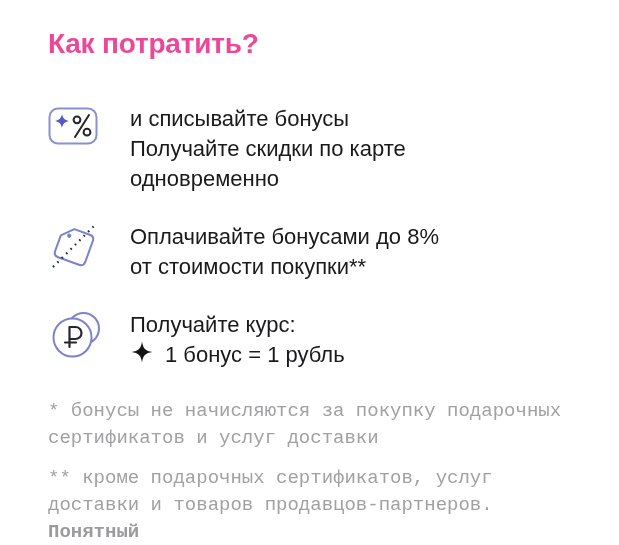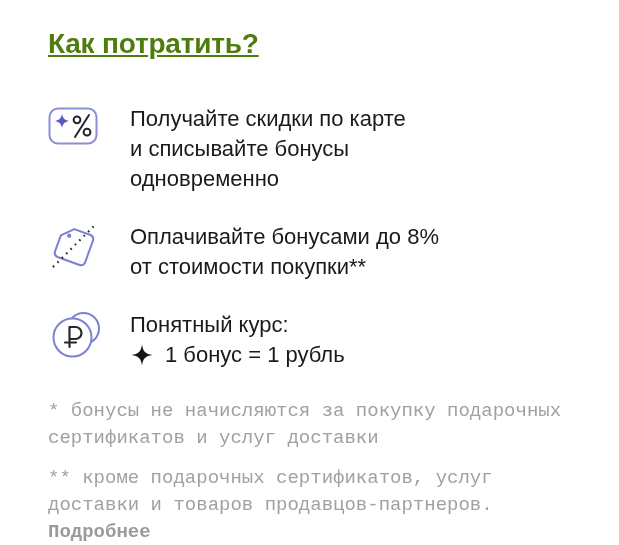--- a/index.html
+++ b/index.html
@@ -3,28 +3,28 @@
 <meta charset="utf-8">
 <style>
   html, body { margin: 0; padding: 0; background: #ffffff; }
   body {
     width: 619px; height: 545px; overflow: hidden;
     font-family: "Liberation Sans", "DejaVu Sans", sans-serif;
     -webkit-font-smoothing: antialiased;
   }
   .section { padding: 27px 40px 0 48px; box-sizing: border-box; width: 619px; }
   .title {
-    font-size: 28px; font-weight: 700; color: #4d7c0f;
-    letter-spacing: -0.2px; line-height: 33px; margin: 0 0 44px 0; text-decoration: underline;
+    font-size: 28px; font-weight: 700; color: #ec4899;
+    letter-spacing: -0.2px; line-height: 33px; margin: 0 0 44px 0;
   }
   .benefit-row { display: flex; align-items: flex-start; margin-bottom: 28px; }
   .icon-cell { width: 52px; flex: 0 0 52px; margin-right: 30px; }
   .benefit-text { font-size: 22px; line-height: 30px; color: #1a1a1c; }
   .benefit-line { white-space: nowrap; }
-  .inline-row { display: flex; align-items: center; }
+  .inline-row { display: flex; }
   .sparkle-black { margin-right: 11px; flex: 0 0 auto; }
   .footnotes { margin-top: 27px; max-width: 535px; font-family: Liberation Mono, monospace; }
   .footnote {
     font-size: 19px; line-height: 27px; color: #a1a1a4; margin: 0 0 13px 0;
   }
   .more-link { font-weight: 700; color: #9b9b9e; cursor: pointer; }
   svg { display: block; }
   .icon-card { margin-top: 3px; }
   .icon-tag { margin-top: -2px; }
   .icon-coins { margin-top: -3px; }
@@ -40,22 +40,22 @@
     <div class="icon-cell">
       <svg class="icon-card" width="50" height="38" viewBox="0 0 50 38">
         <rect x="1.5" y="1.5" width="47" height="35" rx="8.5" fill="none" stroke="#8a8fd6" stroke-width="2"></rect>
         <path d="M14 7 C14.9 11.3 16.6 13 20.8 14 C16.6 15 14.9 16.7 14 21 C13.1 16.7 11.4 15 7.2 14 C11.4 13 13.1 11.3 14 7 Z" fill="#545ac8"></path>
         <circle cx="29" cy="12.8" r="3.4" fill="none" stroke="#26262c" stroke-width="2"></circle>
         <circle cx="39" cy="25.2" r="3.4" fill="none" stroke="#26262c" stroke-width="2"></circle>
         <line x1="41" y1="8" x2="27" y2="30" stroke="#26262c" stroke-width="2" stroke-linecap="round"></line>
       </svg>
     </div>
     <div class="benefit-text">
+      <div class="benefit-line">и списывайте бонусы</div>
       <div class="benefit-line">Получайте скидки по карте</div>
-      <div class="benefit-line">и списывайте бонусы</div>
       <div class="benefit-line">одновременно</div>
     </div>
   </div>
 
   <div class="benefit-row">
     <div class="icon-cell">
       <svg class="icon-tag" width="52" height="52" viewBox="0 0 52 52">
         <g transform="rotate(20 26 26) translate(8 8)">
           <path d="M12.5 2 H29 Q34 2 34 7 V29 Q34 34 29 34 H7 Q2 34 2 29 V12.5 Z" fill="none" stroke="#7d82cf" stroke-width="2" stroke-linejoin="round"></path>
           <circle cx="10" cy="10" r="2.1" fill="#7d82cf"></circle>
@@ -71,28 +71,28 @@
 
   <div class="benefit-row">
     <div class="icon-cell">
       <svg class="icon-coins" width="56" height="56" viewBox="0 0 56 56">
         <circle cx="35.5" cy="21.5" r="15.5" fill="#ffffff" stroke="#7d82cf" stroke-width="2"></circle>
         <circle cx="24.5" cy="30.5" r="19" fill="#ffffff" stroke="#7d82cf" stroke-width="2"></circle>
         <path d="M21.5 20 V40 M21.5 20 H27.5 A6 6 0 0 1 27.5 32 H21.5 M17 35.5 H28" fill="none" stroke="#26262c" stroke-width="2.2" stroke-linecap="round" stroke-linejoin="round"></path>
       </svg>
     </div>
     <div class="benefit-text">
-      <div class="benefit-line">Понятный курс:</div>
+      <div class="benefit-line">Получайте курс:</div>
       <div class="benefit-line inline-row">
         <svg class="sparkle-black" width="24" height="24" viewBox="0 0 24 24">
           <path d="M12 1.5 C13.1 8.7 15.3 10.9 22.5 12 C15.3 13.1 13.1 15.3 12 22.5 C10.9 15.3 8.7 13.1 1.5 12 C8.7 10.9 10.9 8.7 12 1.5 Z" fill="#141416"></path>
         </svg>
         <span>1 бонус = 1 рубль</span>
       </div>
     </div>
   </div>
 
   <div class="footnotes">
     <p class="footnote"><span>* бонусы не начисляются за покупку подарочных сертификатов и услуг доставки</span></p>
-    <p class="footnote"><span>** кроме подарочных сертификатов, услуг доставки и товаров продавцов-партнеров. </span><span class="more-link">Подробнее</span></p>
+    <p class="footnote"><span>** кроме подарочных сертификатов, услуг доставки и товаров продавцов-партнеров. </span><span class="more-link">Понятный</span></p>
   </div>
 
 </div>
 
 </body></html>

